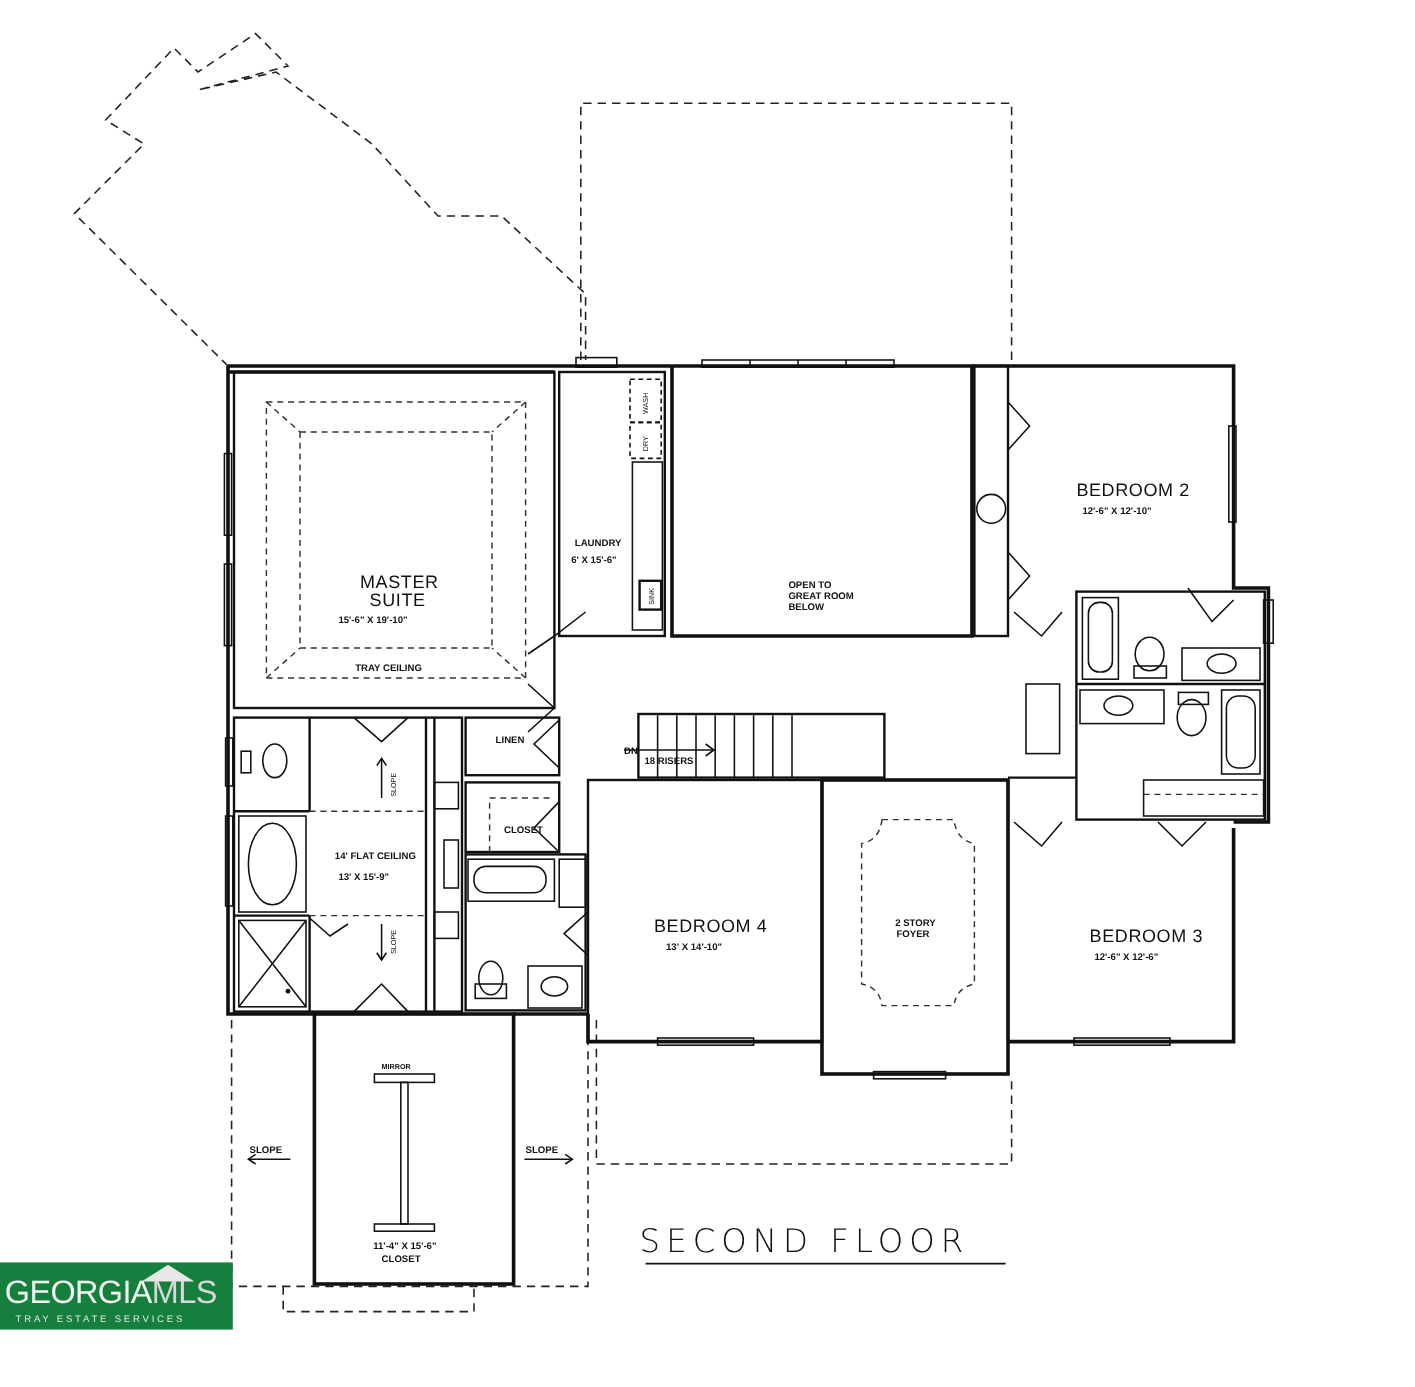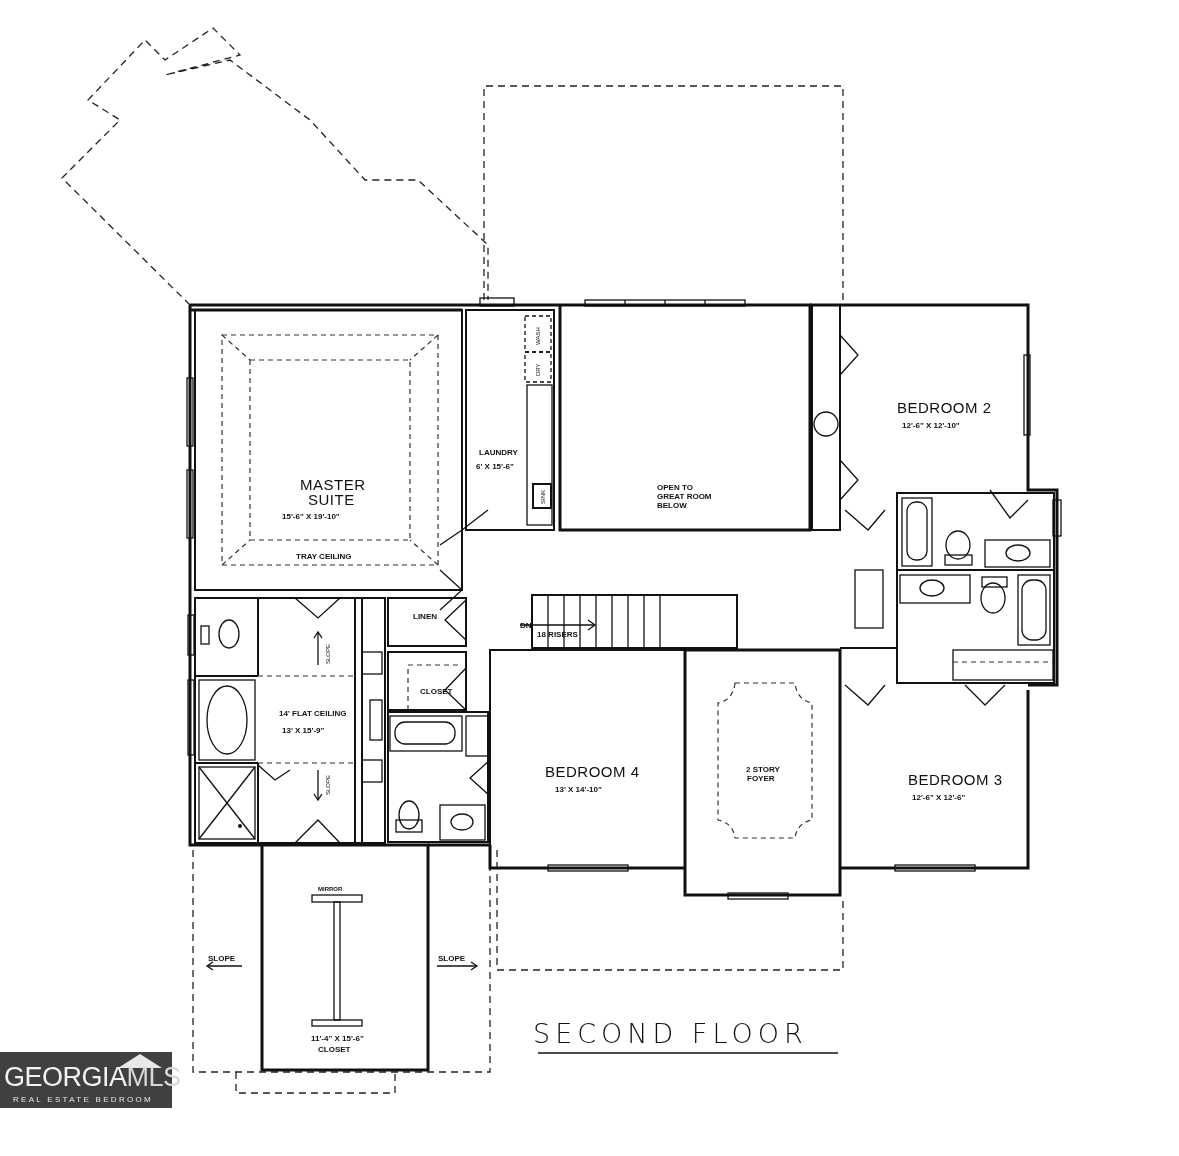--- a/index.html
+++ b/index.html
@@ -7,21 +7,21 @@
   svg{position:absolute;left:0;top:0;}
   .w{fill:none;stroke:#111;stroke-width:3;}
   .w2{fill:none;stroke:#111;stroke-width:2;}
   .t{fill:none;stroke:#111;stroke-width:1.3;}
   .d{fill:none;stroke:#222;stroke-width:1.3;stroke-dasharray:7 5;}
   .dd{fill:none;stroke:#333;stroke-width:1.2;stroke-dasharray:5 4;}
   .lbl{font-family:"Liberation Sans",sans-serif;fill:#111;}
   .big{font-size:15px;letter-spacing:0.5px;}
   .sm{font-size:8px;font-weight:bold;}
   .title{font-family:"DejaVu Sans",sans-serif;font-size:27px;letter-spacing:5px;font-weight:200;fill:#111;}
-  .logo{position:absolute;left:0;top:1052px;width:172px;height:56px;background:#404040;}
+  .logo{position:absolute;left:0;top:1052px;width:194px;height:56px;background:#15803d;}
   .logo-main{position:absolute;left:4px;top:10px;font-size:27px;color:#f2f2f2;letter-spacing:-0.5px;font-family:"Liberation Sans",sans-serif;}
   .logo-main .mls{color:#d8d8d8;font-weight:300;}
   .logo-sub{position:absolute;left:13px;top:43px;font-size:8px;color:#e6e6e6;letter-spacing:2.3px;font-family:"Liberation Sans",sans-serif;}
   .logo-roof{position:absolute;left:118px;top:2px;width:0;height:0;border-left:22px solid transparent;border-right:22px solid transparent;border-bottom:14px solid #e8e8e8;}
 </style>
 </head>
 <body>
 
 <svg width="1179" height="1156" viewBox="0 0 1179 1156">
 
@@ -213,14 +213,14 @@
   <line class="t" x1="437" y1="966" x2="477" y2="966"></line>
     <polyline class="t" points="471,962 477,966 471,970"></polyline>
 
   <text class="title" x="533" y="1043">SECOND FLOOR</text>
   <line x1="538" y1="1053" x2="838" y2="1053" stroke="#111" stroke-width="1.5"></line>
 </svg>
 
 <div class="logo">
   <div class="logo-roof"></div>
   <div class="logo-main"><span>GEORGIA</span><span class="mls">MLS</span></div>
-  <div class="logo-sub">REAL ESTATE BEDROOM</div>
+  <div class="logo-sub">TRAY ESTATE SERVICES</div>
 </div>
 
 </body></html>

